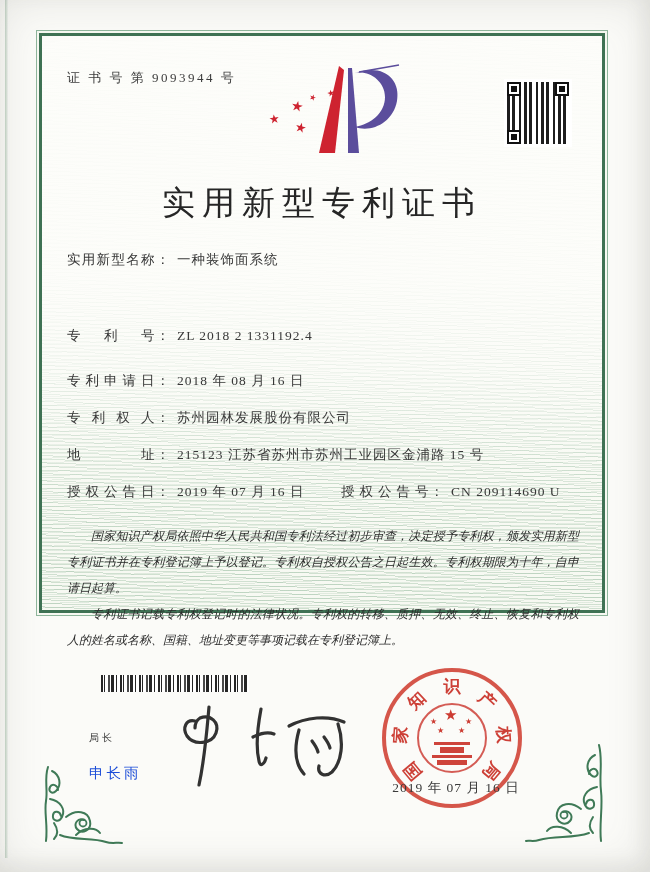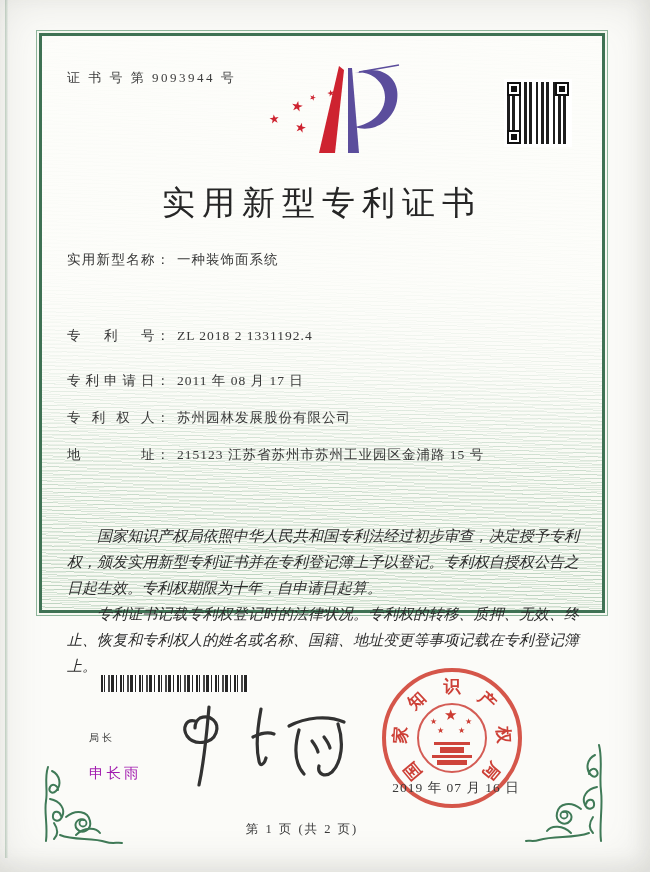--- a/index.html
+++ b/index.html
@@ -46,21 +46,21 @@
   .title{position:absolute;left:0;right:0;top:150px;text-align:center;
     font-size:33px;font-weight:400;letter-spacing:7px;color:#262626;z-index:6;}
 
   .field-row{position:absolute;left:30px;font-size:13.5px;color:#383838;white-space:nowrap;z-index:6;letter-spacing:.5px;}
   .flabel{display:inline-block;width:88px;text-align:justify;text-align-last:justify;vertical-align:bottom;}
   .fcolon{display:inline-block;margin:0 7px 0 1px;}
   .fvalue{letter-spacing:1px;}
   .pair2{position:absolute;left:274px;top:0;white-space:nowrap;}
 
   .body-text{position:absolute;left:30px;top:492px;width:512px;z-index:6;
-    font-size:15px;line-height:26px;color:#2c2c2c;font-style:italic;text-align:justify;}
+    font-size:12px;line-height:26px;color:#2c2c2c;font-style:italic;text-align:justify;}
   .body-text p{margin:0;text-indent:2em;}
 
   .barcode{position:absolute;left:64px;top:644px;width:148px;height:17px;z-index:6;
     background:repeating-linear-gradient(90deg,
       #262626 0 2px, #fff 2px 3px, #262626 3px 4px, #fff 4px 7px,
       #4a4a4a 7px 9px, #fff 9px 10px, #262626 10px 13px, #fff 13px 15px,
       #262626 15px 16px, #fff 16px 19px);}
 
   
   .seal{position:absolute;left:345px;top:637px;width:140px;height:140px;z-index:5;
@@ -73,21 +73,21 @@
   .seal-char:nth-of-type(5){--a:43.3deg}.seal-char:nth-of-type(6){--a:86.6deg}
   .seal-char:nth-of-type(7){--a:130deg}
   .emblem{position:absolute;left:50%;top:50%;transform:translate(-50%,-50%);width:70px;height:70px;}
   .wreath{position:absolute;inset:0;border:2px solid rgba(201,48,38,.78);border-radius:50%;box-sizing:border-box;}
   .emblem .star{position:absolute;color:rgba(201,48,38,.95);font-family:"DejaVu Sans",sans-serif;line-height:1;}
   .gbar{position:absolute;background:rgba(201,48,38,.9);}
   .seal-date{position:absolute;left:344px;top:748px;width:150px;text-align:center;z-index:6;
     font-size:13.5px;letter-spacing:1px;color:#3a3a3a;}
 
   .director-title{position:absolute;left:52px;top:700px;font-size:10px;letter-spacing:3px;color:#333;z-index:6;}
-  .director-name{position:absolute;left:52px;top:733px;font-size:14.5px;letter-spacing:3px;color:#a21caf;z-index:6;font-family:Liberation Mono, monospace;}
+  .director-name{position:absolute;left:52px;top:733px;font-size:14.5px;letter-spacing:3px;color:#1d4ed8;z-index:6;font-family:Liberation Mono, monospace;}
   .signature{position:absolute;left:134px;top:668px;width:185px;height:92px;z-index:6;}
 
   .footer{position:absolute;left:0;right:40px;top:790px;text-align:center;
     font-size:12.5px;letter-spacing:2px;color:#3a3a3a;z-index:6;}
 
   .ornament{position:absolute;z-index:6;}
   .orn-bl{left:5px;top:734px;width:82px;height:80px;}
   .orn-br{left:488px;top:712px;width:80px;height:102px;transform:scaleX(-1);}
 </style>
 </head>
@@ -124,27 +124,33 @@
 
   <div class="title">实用新型专利证书</div>
 
   <div class="field-row" style="top:220px">
     <span class="flabel">实用新型名称</span><span class="fcolon">：</span><span class="fvalue">一种装饰面系统</span>
   </div>
   <div class="field-row" style="top:296px">
     <span class="flabel">专利号</span><span class="fcolon">：</span><span class="fvalue">ZL 2018 2 1331192.4</span>
   </div>
   <div class="field-row" style="top:341px">
-    <span class="flabel">专利申请日</span><span class="fcolon">：</span><span class="fvalue">2011 年 08 月 17 日</span>
+    <span class="flabel">专利申请日</span><span class="fcolon">：</span><span class="fvalue">2018 年 08 月 16 日</span>
   </div>
   <div class="field-row" style="top:378px">
     <span class="flabel">专利权人</span><span class="fcolon">：</span><span class="fvalue">苏州园林发展股份有限公司</span>
   </div>
   <div class="field-row" style="top:415px">
     <span class="flabel">地址</span><span class="fcolon">：</span><span class="fvalue">215123 江苏省苏州市苏州工业园区金浦路 15 号</span>
+  </div>
+  <div class="field-row" style="top:452px">
+    <span class="flabel">授权公告日</span><span class="fcolon">：</span><span class="fvalue">2019 年 07 月 16 日</span>
+    <span class="pair2">
+      <span class="flabel">授权公告号</span><span class="fcolon">：</span><span class="fvalue">CN 209114690 U</span>
+    </span>
   </div>
 
   <div class="body-text">
     <p>国家知识产权局依照中华人民共和国专利法经过初步审查，决定授予专利权，颁发实用新型专利证书并在专利登记簿上予以登记。专利权自授权公告之日起生效。专利权期限为十年，自申请日起算。</p>
     <p>专利证书记载专利权登记时的法律状况。专利权的转移、质押、无效、终止、恢复和专利权人的姓名或名称、国籍、地址变更等事项记载在专利登记簿上。</p>
   </div>
 
   <div class="barcode"></div>
 
   <div class="seal">
@@ -179,21 +185,20 @@
       <path d="M90,10 C87,26 84,46 88,62 C89,68 93,66 95,59"></path>
       <path d="M82,38 C90,34 98,33 103,35"></path>
       <path d="M118,27 C135,18 157,16 173,23"></path>
       <path d="M128,31 C123,49 124,65 133,75"></path>
       <path d="M167,25 C173,43 171,63 161,73 C154,79 146,75 148,67"></path>
       <path d="M141,42 C144,46 146,49 147,53"></path>
       <path d="M153,38 C156,42 158,45 159,49"></path>
     </g>
   </svg>
 
-  <div class="footer">第 1 页 (共 2 页)</div>
 
   <svg class="ornament orn-bl" viewBox="0 0 82 80">
     <g fill="none" stroke="#3f7a57" stroke-width="2" stroke-linecap="round">
       <path d="M6,2 C2,14 6,24 4,36 C2,48 6,60 4,76"></path>
       <path d="M10,6 C18,10 20,20 14,26 C10,30 6,26 8,22 C10,18 16,20 16,25"></path>
       <path d="M8,34 C18,36 24,44 20,52 C17,58 10,56 11,50 C12,45 18,46 19,51"></path>
       <path d="M24,52 C34,44 46,46 48,56 C50,65 40,70 35,64 C31,59 36,52 42,55"></path>
       <path d="M18,70 C32,76 50,72 64,77 C70,79 76,77 80,78"></path>
       <path d="M34,70 C42,62 54,62 58,68"></path>
       <path d="M12,58 C16,64 16,70 12,74"></path>

